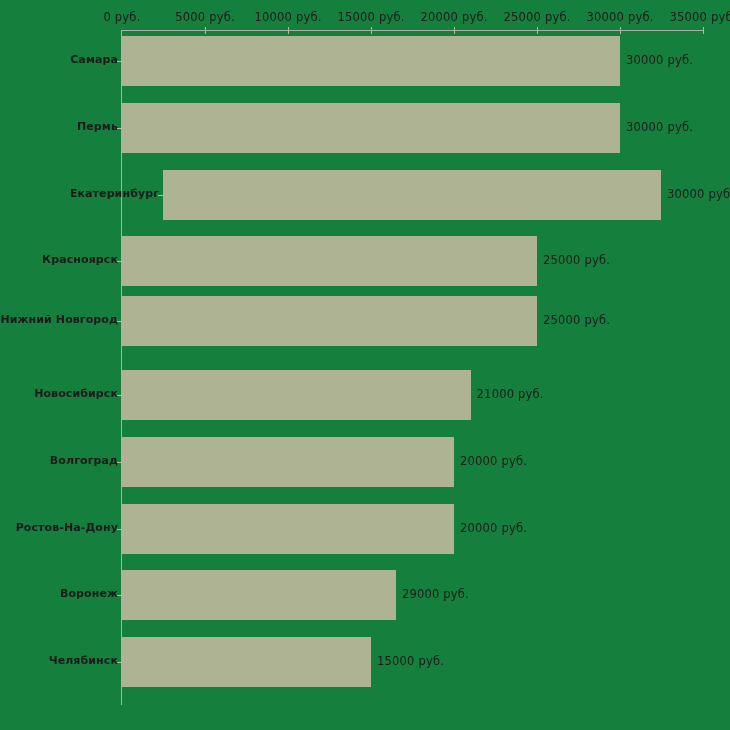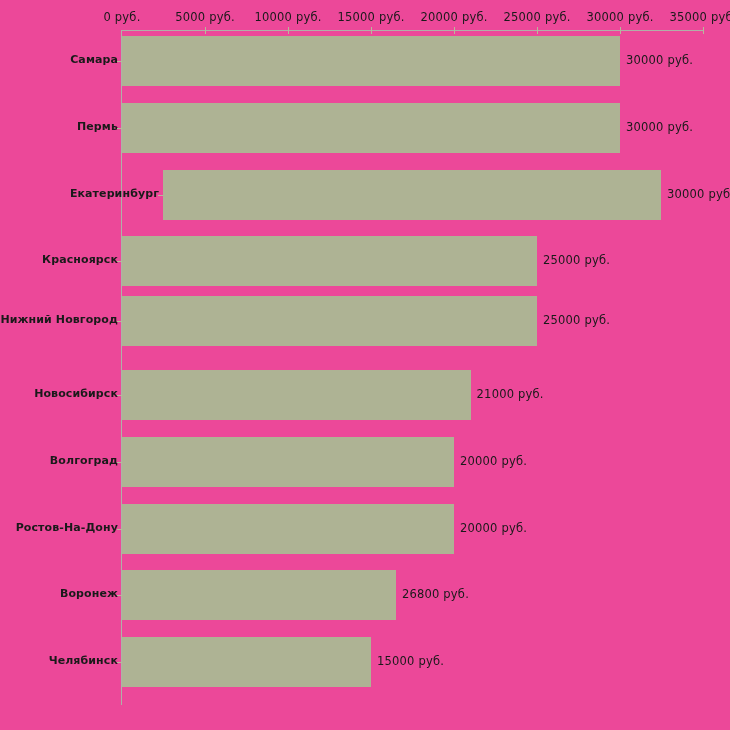--- a/index.html
+++ b/index.html
@@ -13,21 +13,21 @@
     height: 730px;
     font-family: "DejaVu Sans", "Liberation Sans", sans-serif;
     color: #1a1a1a;
     overflow: hidden;
   }
 
   #chart-root {
     position: relative;
     width: 730px;
     height: 730px;
-    background: #ec4899;
+    background: #15803d;
   }
 
   
   .axis-tick-label {
     position: absolute;
     top: 10px;
     font-size: 11.5px;
     color: #1a1a1a;
     white-space: nowrap;
     transform: translateX(-50%);
@@ -175,21 +175,21 @@
       <div class="bar-row" style="top: 503.6px; height: 50px;">
         <div class="category-label" style="top: 17px;">Ростов-На-Дону</div>
         <div class="category-tick" style="top: 25px;"></div>
         <div class="bar" title="Ростов-На-Дону: 20000 руб." style="top: 0px; width: 332px; height: 50px;"></div>
         <div class="bar-value-label" style="left: 460px; top: 17px;">20000 руб.</div>
       </div>
       <div class="bar-row" style="top: 570.4px; height: 50px;">
         <div class="category-label" style="top: 17px;">Воронеж</div>
         <div class="category-tick" style="top: 25px;"></div>
         <div class="bar" title="Воронеж: 16500 руб." style="top: 0px; width: 273.9px; height: 50px;"></div>
-        <div class="bar-value-label" style="left: 401.9px; top: 17px;">26800 руб.</div>
+        <div class="bar-value-label" style="left: 401.9px; top: 17px;">29000 руб.</div>
       </div>
       <div class="bar-row" style="top: 637.2px; height: 50px;">
         <div class="category-label" style="top: 17px;">Челябинск</div>
         <div class="category-tick" style="top: 25px;"></div>
         <div class="bar" title="Челябинск: 15000 руб." style="top: 0px; width: 249px; height: 50px;"></div>
         <div class="bar-value-label" style="left: 377px; top: 17px;">15000 руб.</div>
       </div>
     </div>
 
 </div>

